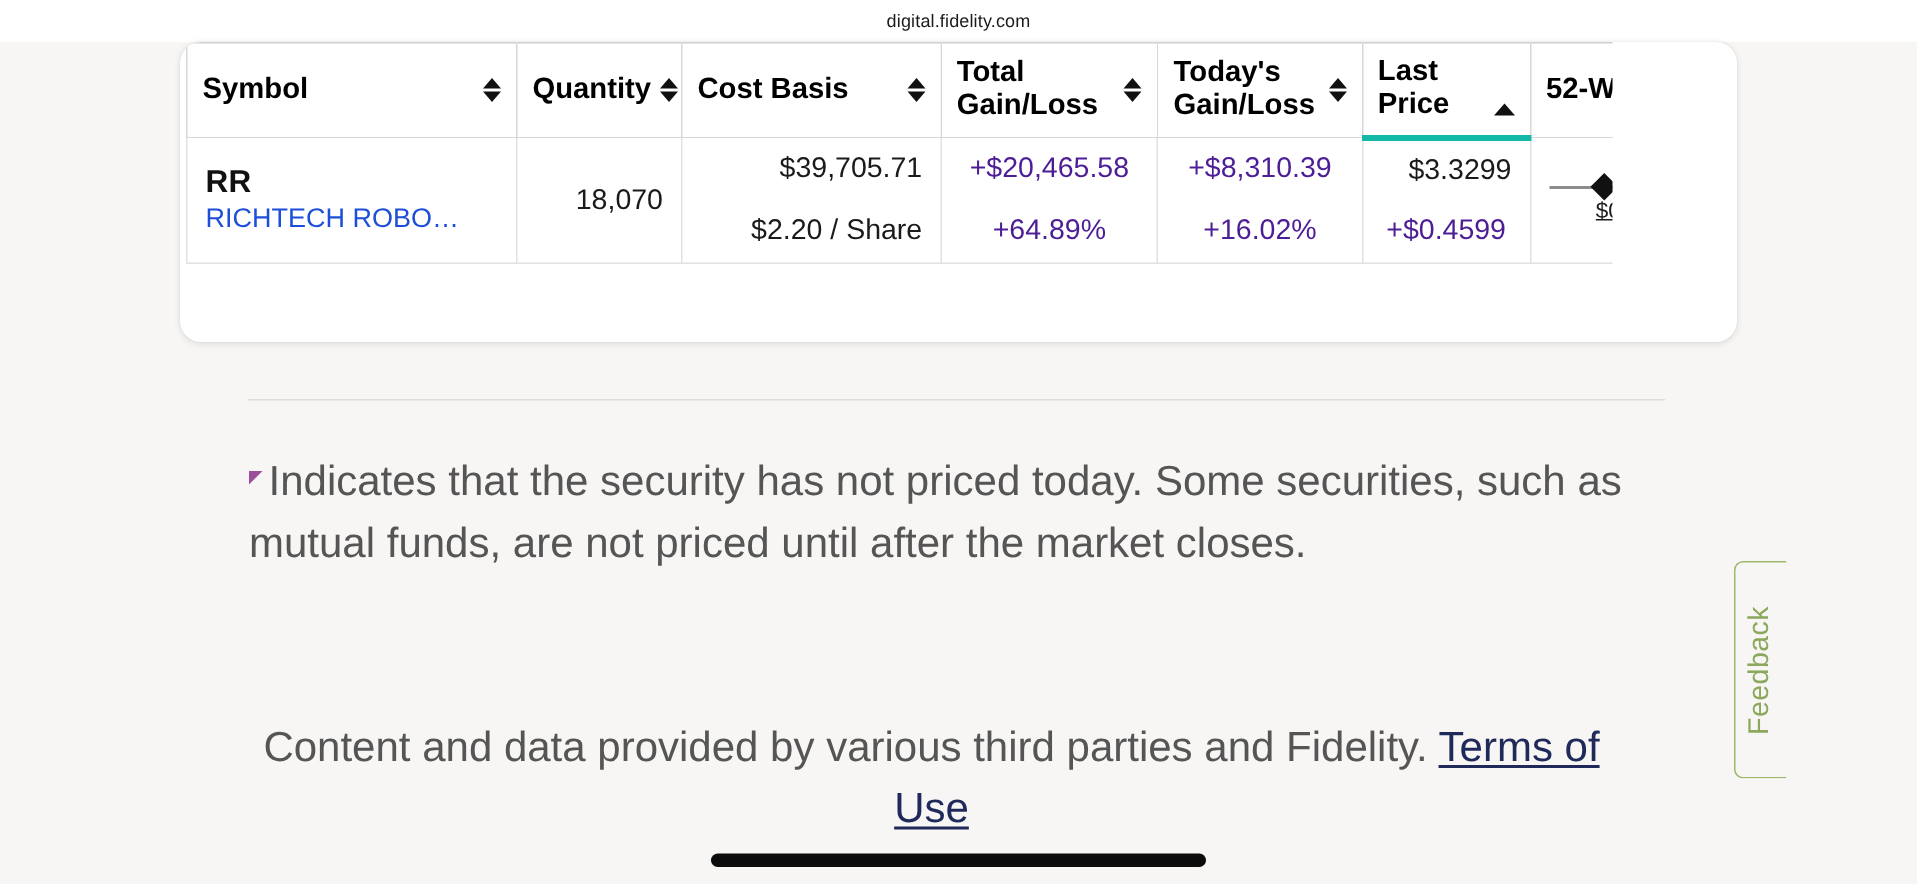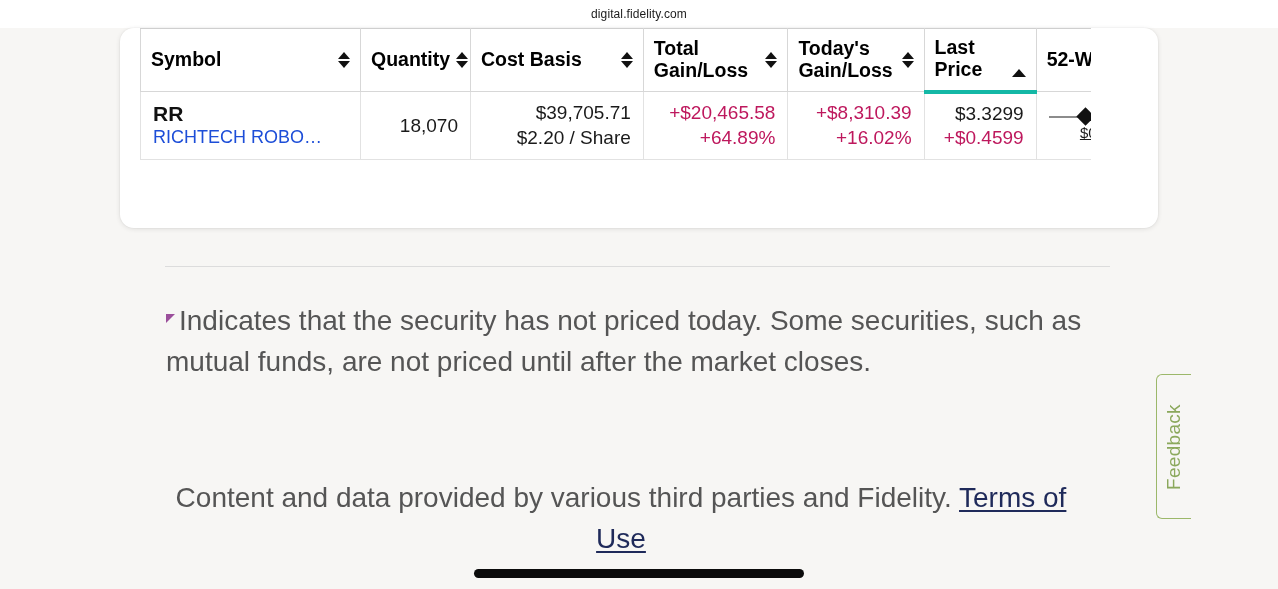--- a/index.html
+++ b/index.html
@@ -24,21 +24,21 @@
 
   
   .card {
     position: absolute; left: 120px; top: 0px;
     width: 1038px; height: 200px;
     background: #ffffff;
     border-radius: 14px;
     box-shadow: 0 1px 5px rgba(0,0,0,.10), 0 0 0 1px rgba(0,0,0,.02);
     overflow: hidden;
   }
-  .table-clip { position: absolute; left: 20px; top: 0; width: 951px; height: 200px; overflow: hidden; }
+  .table-clip { position: absolute; left: 4px; top: 0; width: 951px; height: 200px; overflow: hidden; }
 
   table.positions { border-collapse: collapse; table-layout: fixed; width: 1080px; background:#fff; }
   table.positions col.c-sym   { width: 210px; }
   table.positions col.c-qty   { width: 105px; }
   table.positions col.c-cost  { width: 165px; }
   table.positions col.c-tgl   { width: 138px; }
   table.positions col.c-today { width: 130px; }
   table.positions col.c-last  { width: 107px; }
   table.positions col.c-range { width: 175px; }
 
@@ -75,22 +75,22 @@
     font-size: 19px; color: #1a1a1a;
     height: 55px;
   }
   tr.total td { border-bottom: 3px solid #6e6e6e; height: 58px; }
 
   .cell-sym .sym-ticker { font-size: 21px; font-weight: bold; color: #111; letter-spacing: .2px; line-height: 1.15; }
   .cell-sym .sym-name { font-size: 18px; color: #1d4ed8; line-height: 1.2; margin-top: 1px; white-space: nowrap; overflow: hidden; }
 
   .num { text-align: right; white-space: nowrap; }
   .stack-line1 { line-height: 1.2; }
-  .stack-line2 { line-height: 1.2; margin-top: 2px; }
-  .green { color: #be185d; }
+  .stack-line2 { line-height: 1.2; margin-top: 18px; }
+  .green { color: #4c1d95; text-align: center; }
   .bold { font-weight: bold; }
   .dashed-underline { border-bottom: 2px dashed #18713f; display: inline-block; padding-bottom: 1px; }
 
   td.total-label { background: #f0f0f0; font-size: 21px; font-weight: bold; color: #111; }
   td.focus-cell { outline: 2px dotted #111; outline-offset: -4px; }
 
   
   .range-wrap { width: 146px; }
   .range-track { position: relative; height: 14px; }
   .range-line { position: absolute; left: 0; right: 0; top: 6px; height: 2px; background: #8c8c8c; }

